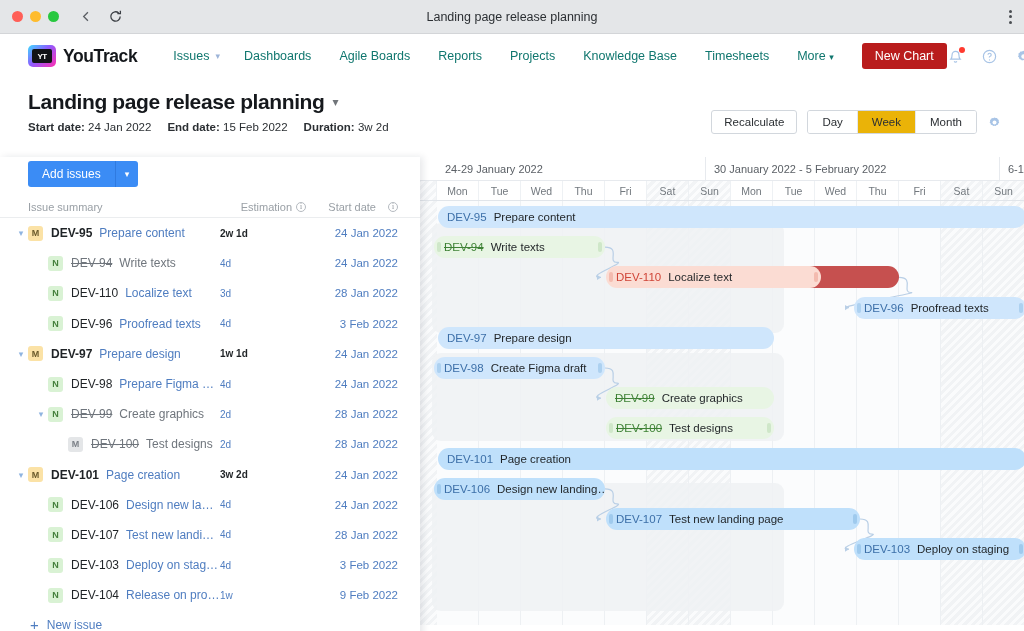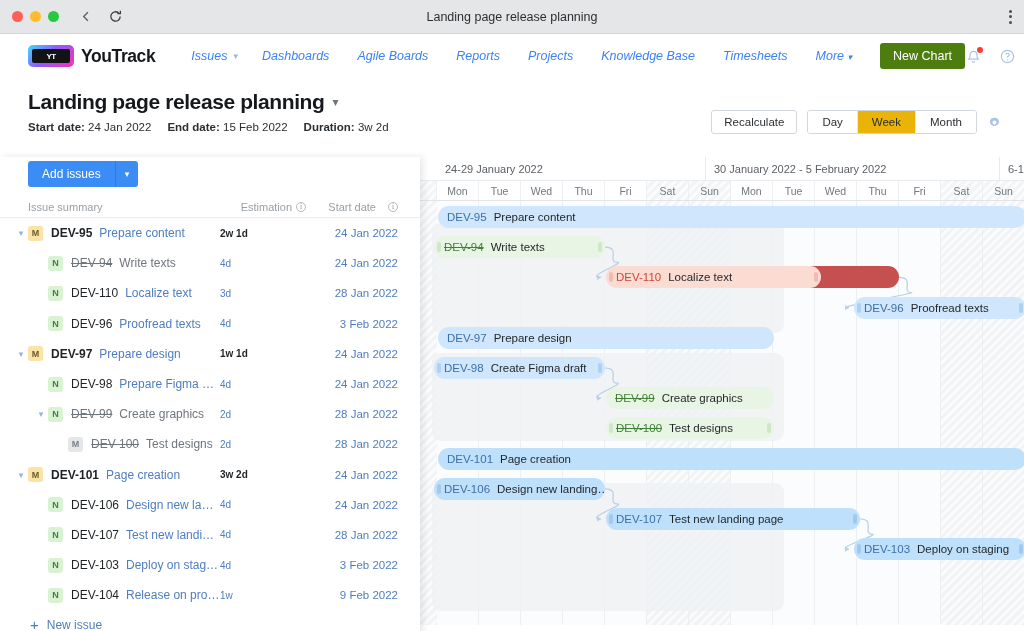--- a/index.html
+++ b/index.html
@@ -28,39 +28,39 @@
   .kebab { margin-left:auto; display:flex; flex-direction:column; gap:2.5px; align-items:center; z-index:2;}
   .kebab i { width:3px; height:3px; background:#4a4e52; border-radius:50%; display:block; }
 
   
   .topnav {
     height:44px; display:flex; align-items:center; padding:0 18px 0 28px;
     background:#fff; gap:0;
   }
   .logo-wrap { display:flex; align-items:center; gap:7px; margin-right:22px; }
   .logo-mark {
-    width:46px; height:22px; border-radius:5px; position:relative; overflow:hidden;
+    width:28px; height:22px; border-radius:5px; position:relative; overflow:hidden;
     background:linear-gradient(135deg,#3ddcff 0%,#8e5cff 45%,#ff2eb0 100%);
     display:flex; align-items:center; justify-content:center;
   }
   .logo-mark::after{
     content:""; position:absolute; inset:4px; background:#111317; border-radius:2px;
   }
   .logo-mark span{
     position:relative; z-index:2; color:#fff; font-size:8px; font-weight:bold; letter-spacing:-0.5px;
   }
   .logo-text { font-size:17.5px; font-weight:bold; letter-spacing:-0.4px; color:#15181c; }
   .navlink {
-    font-size:12.5px; color:#3b82f6; padding:0 14px; white-space:nowrap; cursor:pointer;font-style:italic;
+    font-size:12.5px; color:#0f766e; padding:0 14px; white-space:nowrap; cursor:pointer;
   }
   .navlink.first { padding-right:6px; }
   .nav-caret { color:#9db4d8; font-size:9px; padding-right:10px; cursor:pointer; }
   .nav-sep { width:1px; height:14px; background:#d9dfe8; }
   .btn-newchart {
-    background:#4d7c0f; color:#fff; font-size:12.5px; border:none; border-radius:3px;
+    background:#b91c1c; color:#fff; font-size:12.5px; border:none; border-radius:3px;
     padding:6px 13px; cursor:pointer; margin-left:14px; white-space:nowrap;
   }
   .nav-right { margin-left:auto; display:flex; align-items:center; gap:17px; }
   .icon-btn { position:relative; cursor:pointer; color:#a8c4e6; display:flex; }
   .badge-dot { position:absolute; top:-1px; right:-1px; width:6px; height:6px; background:#ff3a2f; border-radius:50%; }
 
   
   .page-head { padding:12px 28px 0 28px; }
   .page-title-row { display:flex; align-items:center; gap:8px; }
   .page-title { font-size:21px; font-weight:bold; letter-spacing:-0.4px; color:#15181c; }

